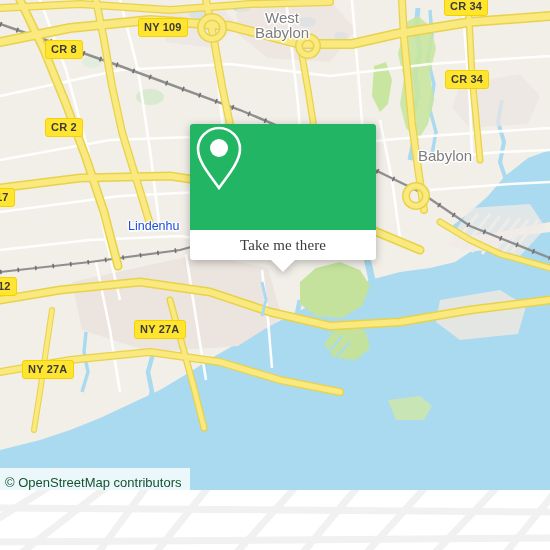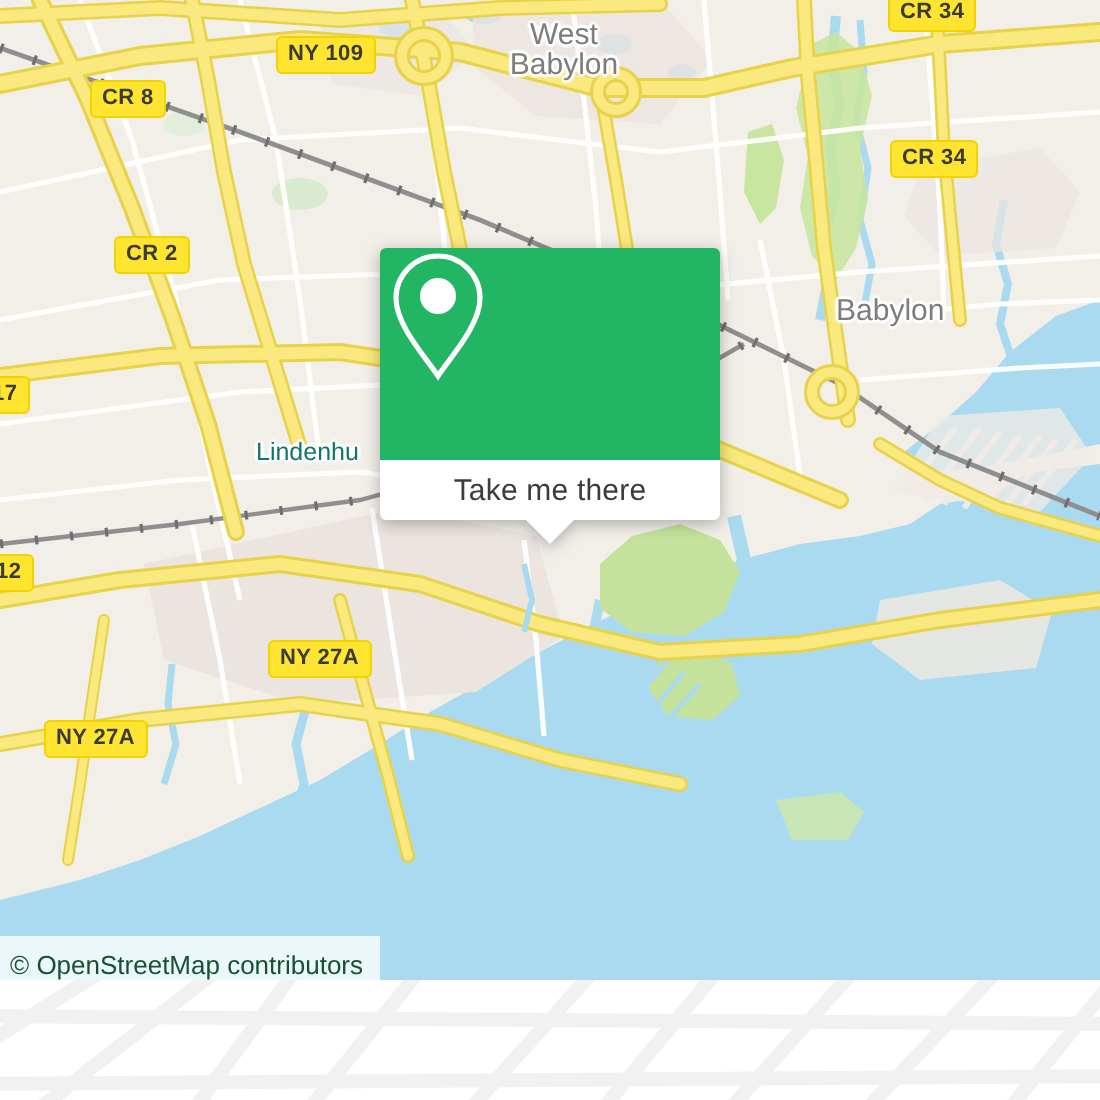--- a/index.html
+++ b/index.html
@@ -22,45 +22,46 @@
     font-weight:400;
     line-height:15px;
     text-align:center;
     white-space:nowrap;
     text-shadow:
       1.5px 0 1px #fff, -1.5px 0 1px #fff, 0 1.5px 1px #fff, 0 -1.5px 1px #fff,
       1px 1px 1px #fff, -1px -1px 1px #fff, 1px -1px 1px #fff, -1px 1px 1px #fff;
     pointer-events:none;
   }
   .placelabel.big{font-size:15px;}
-  .placelabel.small{font-size:12.5px;color:#0f766e;}
+  .placelabel.small{font-size:12.5px;color:#1d4ed8;}
 
   
   .shield{
     position:absolute;
     background:#ffe430;
     border:1.6px solid #f2d200;
     border-radius:3px;
     color:#3b3b3b;
     font-size:11px;
     font-weight:bold;
     line-height:12px;
     padding:2px 5px 3px 5px;
     white-space:nowrap;
     letter-spacing:.2px;
     box-sizing:border-box;
   }
 
   
   .card{
     position:absolute;
-    left:190px;top:124px;width:170px;
+    left:190px;top:124px;width:186px;
     border-radius:3px;
     overflow:visible;
     filter:drop-shadow(0 2px 4px rgba(0,0,0,.28));
+    font-family:Liberation Serif, serif;
   }
   .card-top{
     background:#22b563;
     height:106px;
     border-radius:3px 3px 0 0;
     display:flex;align-items:center;justify-content:center;
   }
   .pin-icon svg{display:block;}
   .card-btn{
     background:#ffffff;
@@ -263,21 +264,21 @@
       <span>Babylon</span>
     </div>
     <div class="placelabel small" style="left:128px;top:219px;">
       <span>Lindenhu</span>
     </div>
 
     <div class="shield" style="left:138px;top:18px;"><span>NY 109</span></div>
     <div class="shield" style="left:444px;top:-3px;"><span>CR 34</span></div>
     <div class="shield" style="left:45px;top:40px;"><span>CR 8</span></div>
     <div class="shield" style="left:445px;top:70px;"><span>CR 34</span></div>
-    <div class="shield" style="left:57px;top:118px;"><span>CR 2</span></div>
+    <div class="shield" style="left:45px;top:118px;"><span>CR 2</span></div>
     <div class="shield" style="left:-10px;top:188px;"><span>17</span></div>
     <div class="shield" style="left:-8px;top:277px;"><span>12</span></div>
     <div class="shield" style="left:134px;top:320px;"><span>NY 27A</span></div>
     <div class="shield" style="left:22px;top:360px;"><span>NY 27A</span></div>
 
     <div class="card">
       <div class="card-top">
         <span class="pin-icon">
           <svg width="58" height="72" viewBox="0 0 58 72">
             <path d="M29,4 C17.4,4 8,13.4 8,25 C8,38.5 22,53.5 29,64 C36,53.5 50,38.5 50,25 C50,13.4 40.6,4 29,4 Z" fill="none" stroke="#ffffff" stroke-width="2.6"></path>

